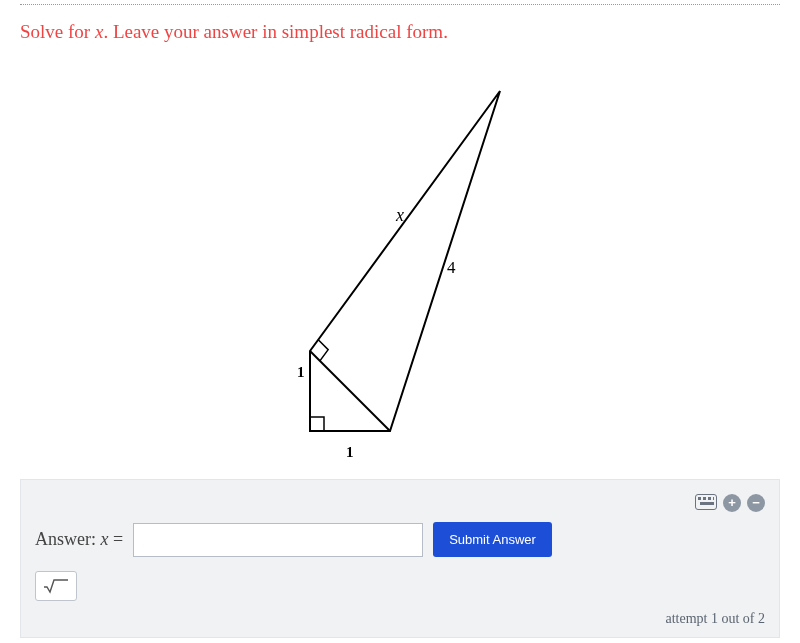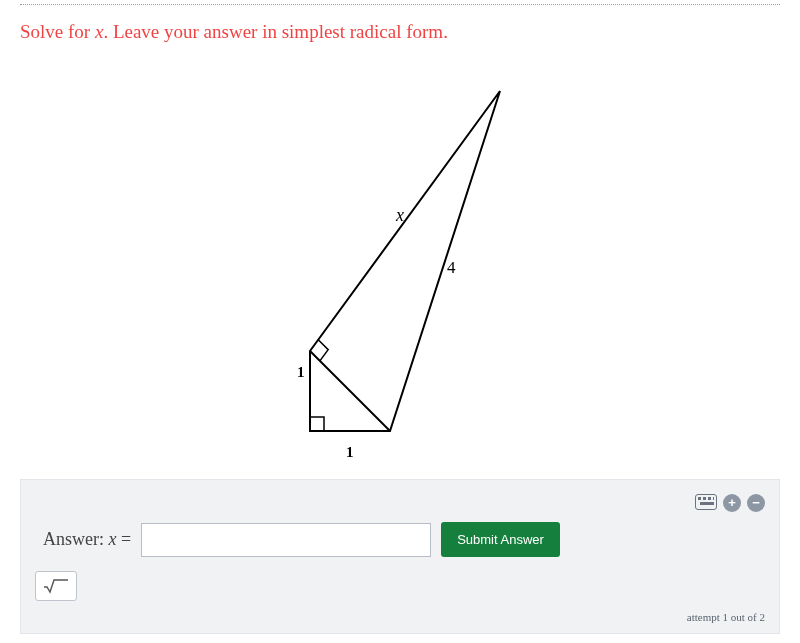--- a/index.html
+++ b/index.html
@@ -71,37 +71,36 @@
     line-height: 18px;
     text-align: center;
     display: inline-block;
     cursor: pointer;
   }
   .answer-row {
     display: flex;
     align-items: center;
     gap: 10px;
     flex-wrap: wrap;
-    margin-left: 8px;
   }
   .answer-label {
     font-size: 18px;
     color: #444;
   }
   .answer-label .mvar { font-style: italic; font-family:'Times New Roman',serif; }
   .answer-input {
     width: 290px;
     height: 34px;
     border: 1px solid #b7bdc6;
     background: #fff;
     padding: 4px 8px;
     font-size: 16px;
   }
   .submit-btn {
-    background: #15803d;
+    background: #1d4ed8;
     color: #fff;
     border: none;
     border-radius: 3px;
     padding: 10px 16px;
     font-family: Arial, Helvetica, sans-serif;
     font-size: 13px;
     cursor: pointer;
   }
   .sqrt-btn {
     margin-top: 14px;
@@ -111,21 +110,21 @@
     border-radius: 3px;
     background: #fff;
     display: flex;
     align-items: center;
     justify-content: center;
     cursor: pointer;
   }
   .attempt {
     text-align: right;
     font-family: Georgia, serif;
-    font-size: 11px;
+    font-size: 14px;
     color: #5b6470;
     margin-top: 10px;
   }
 </style>
 </head>
 <body>
 
 <div class="dotted-line"></div>
 
 <div class="question">

